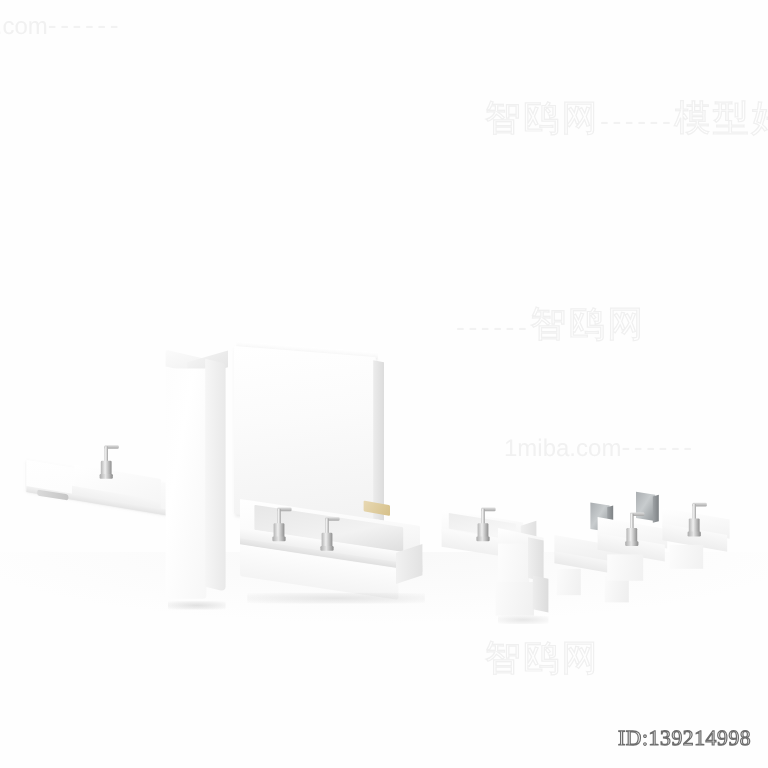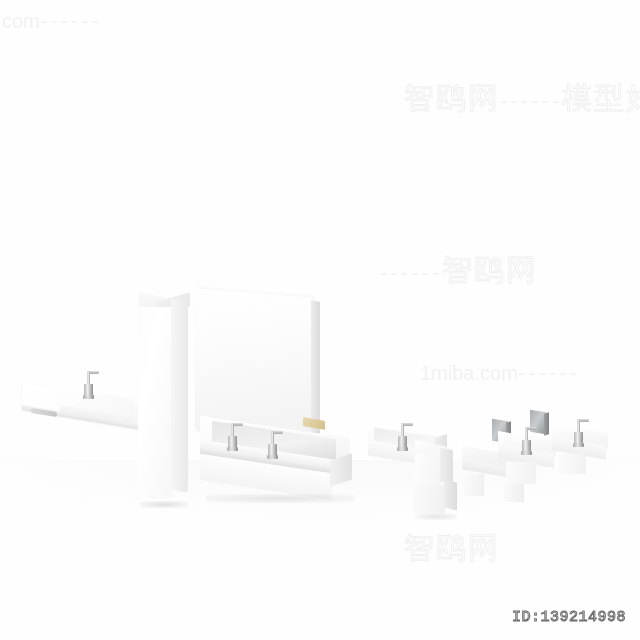--- a/index.html
+++ b/index.html
@@ -54,25 +54,25 @@
   .wm-r4 { top: 250px; left: 380px;  }
   .wm-r6 { top: 360px; left: 420px;  }
   .wm-r8 { top: 556px; left: -268px; }
   .wm-r9 { top: 528px; left: 404px;  }
 
   
   .id-text {
     position: absolute;
     right: 14px;
     bottom: 14px;
-    font-size: 15px;
+    font-size: 18px;
     letter-spacing: 0.5px;
     color: transparent;
     -webkit-text-stroke: 1px #6d6d6d;
-    font-family: Liberation Mono, monospace;
+    font-family: Liberation Serif, serif;
     z-index: 60;
     user-select: none;
   }
 
   
   .scene { position: absolute; inset: 0; z-index: 10; }
   .obj { position: absolute; }
 
   
   .face { position: absolute; }

